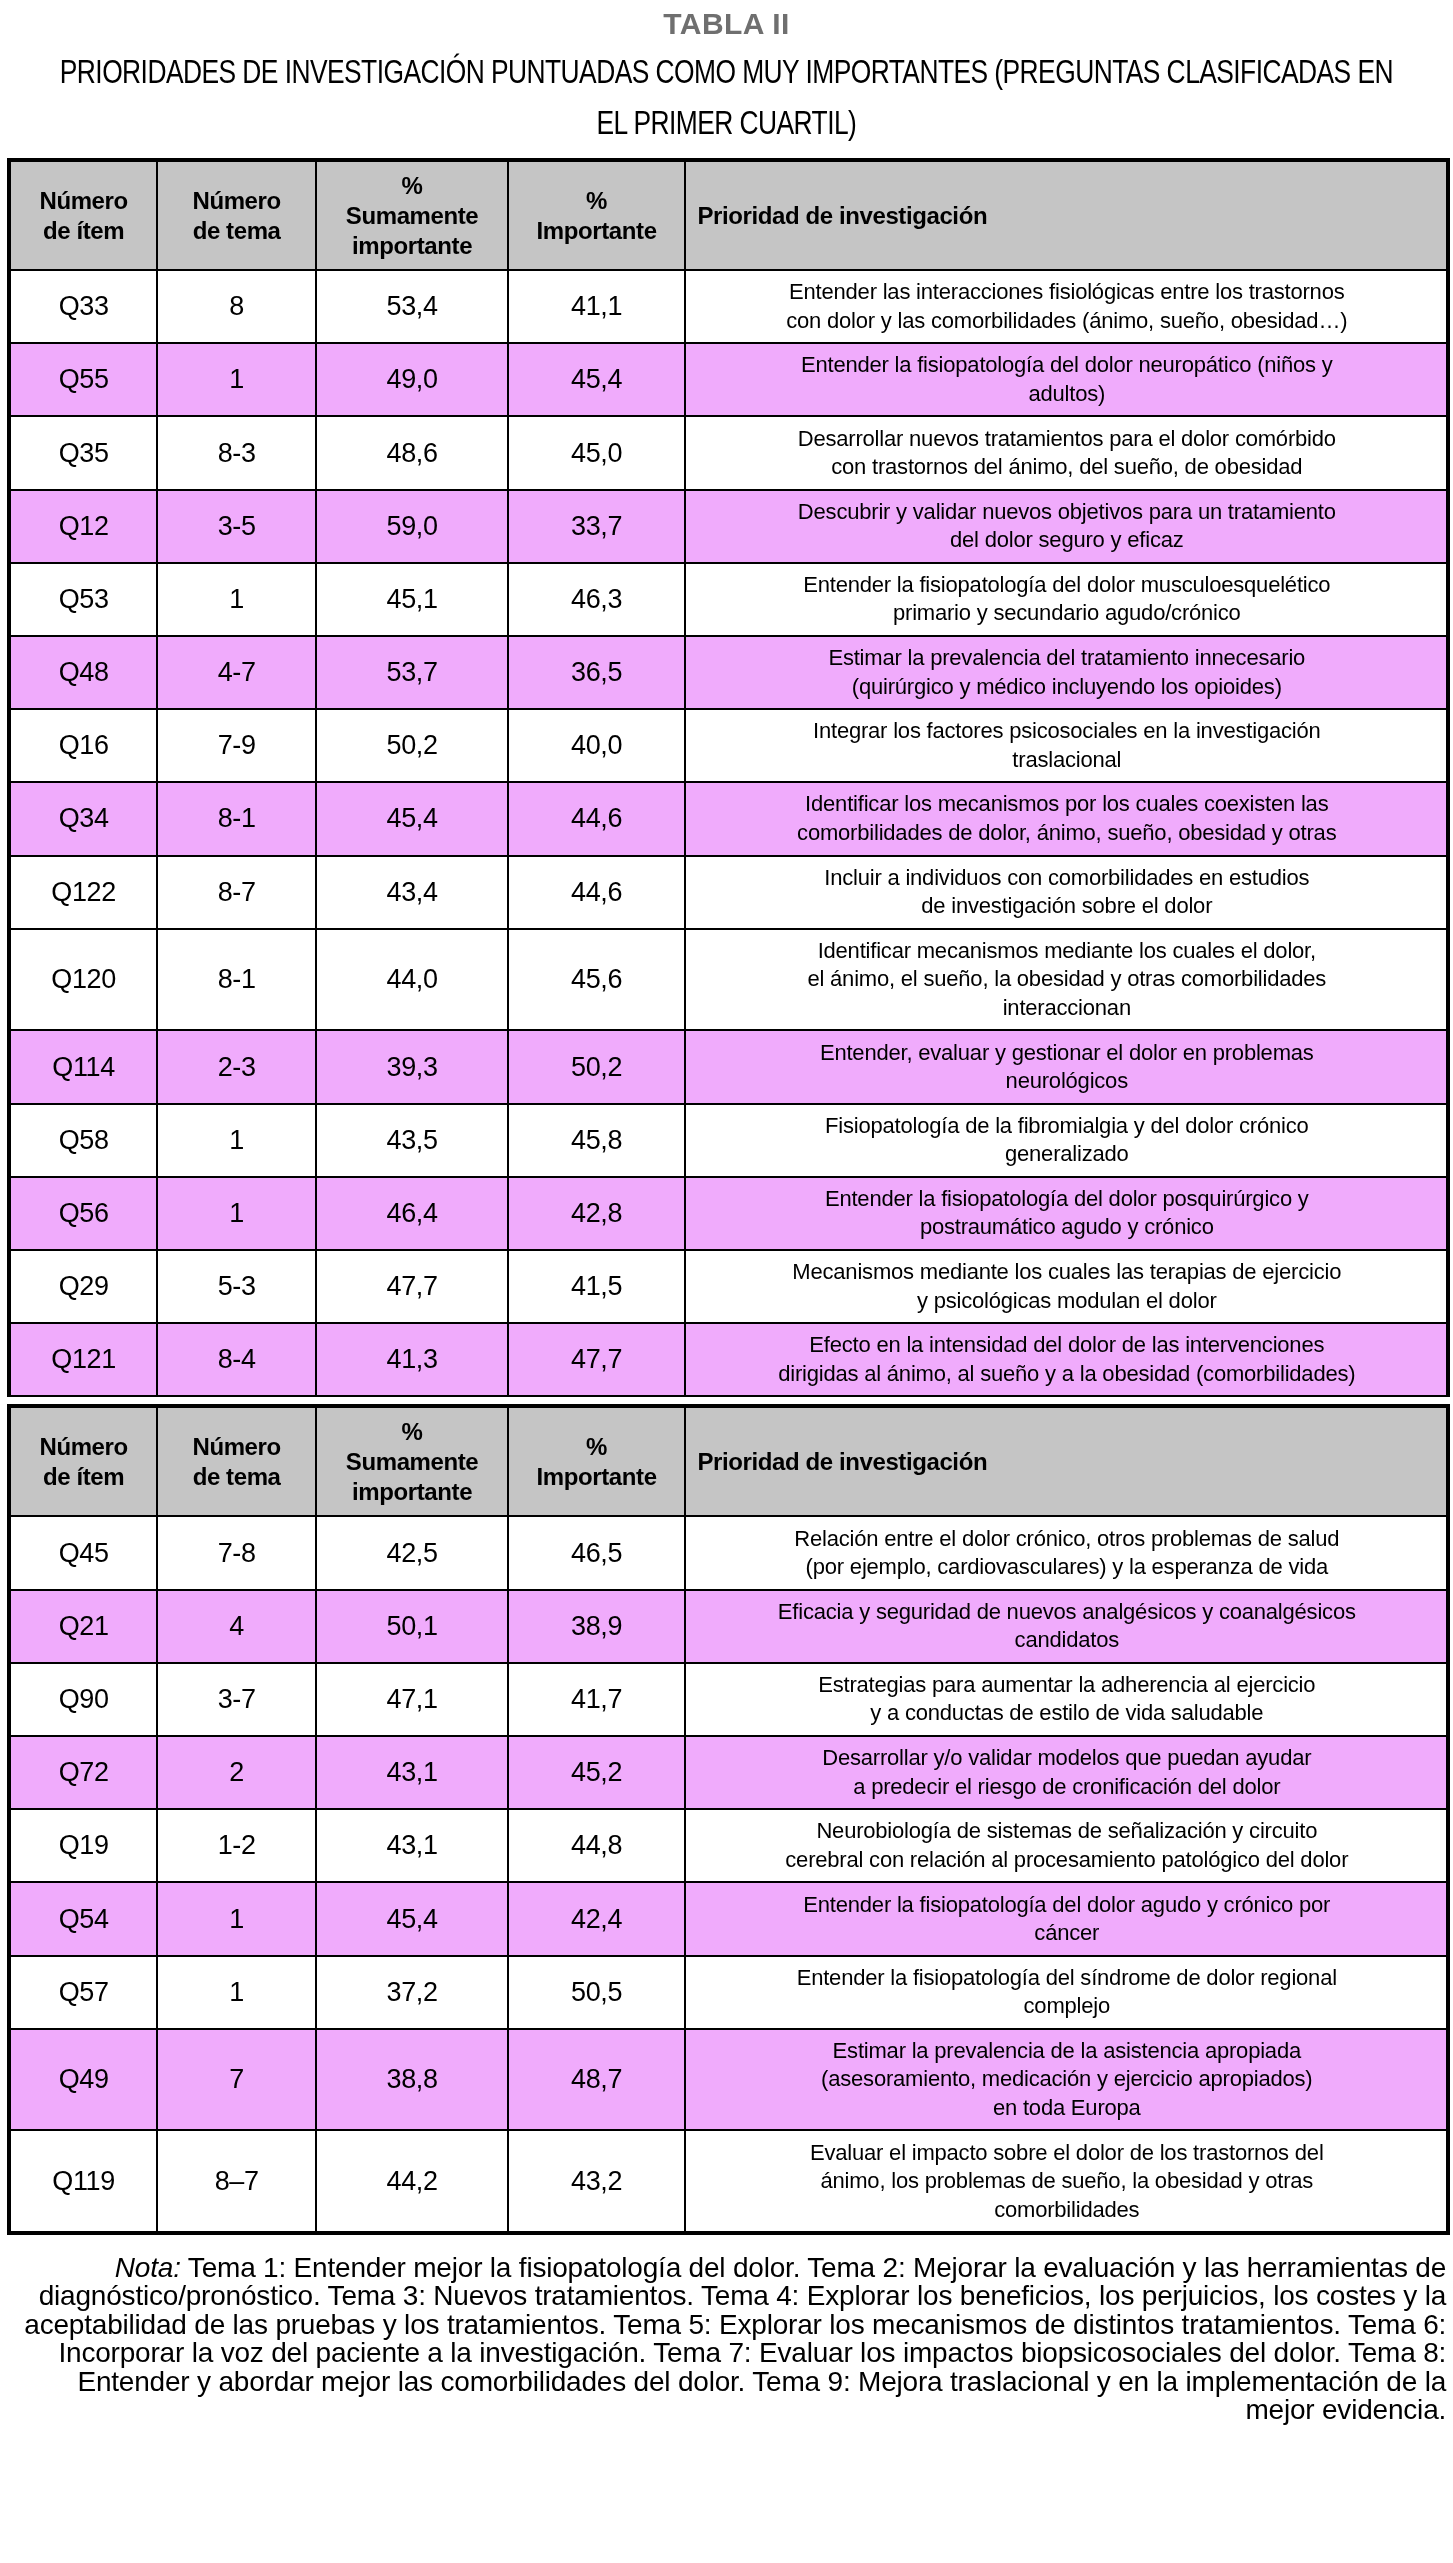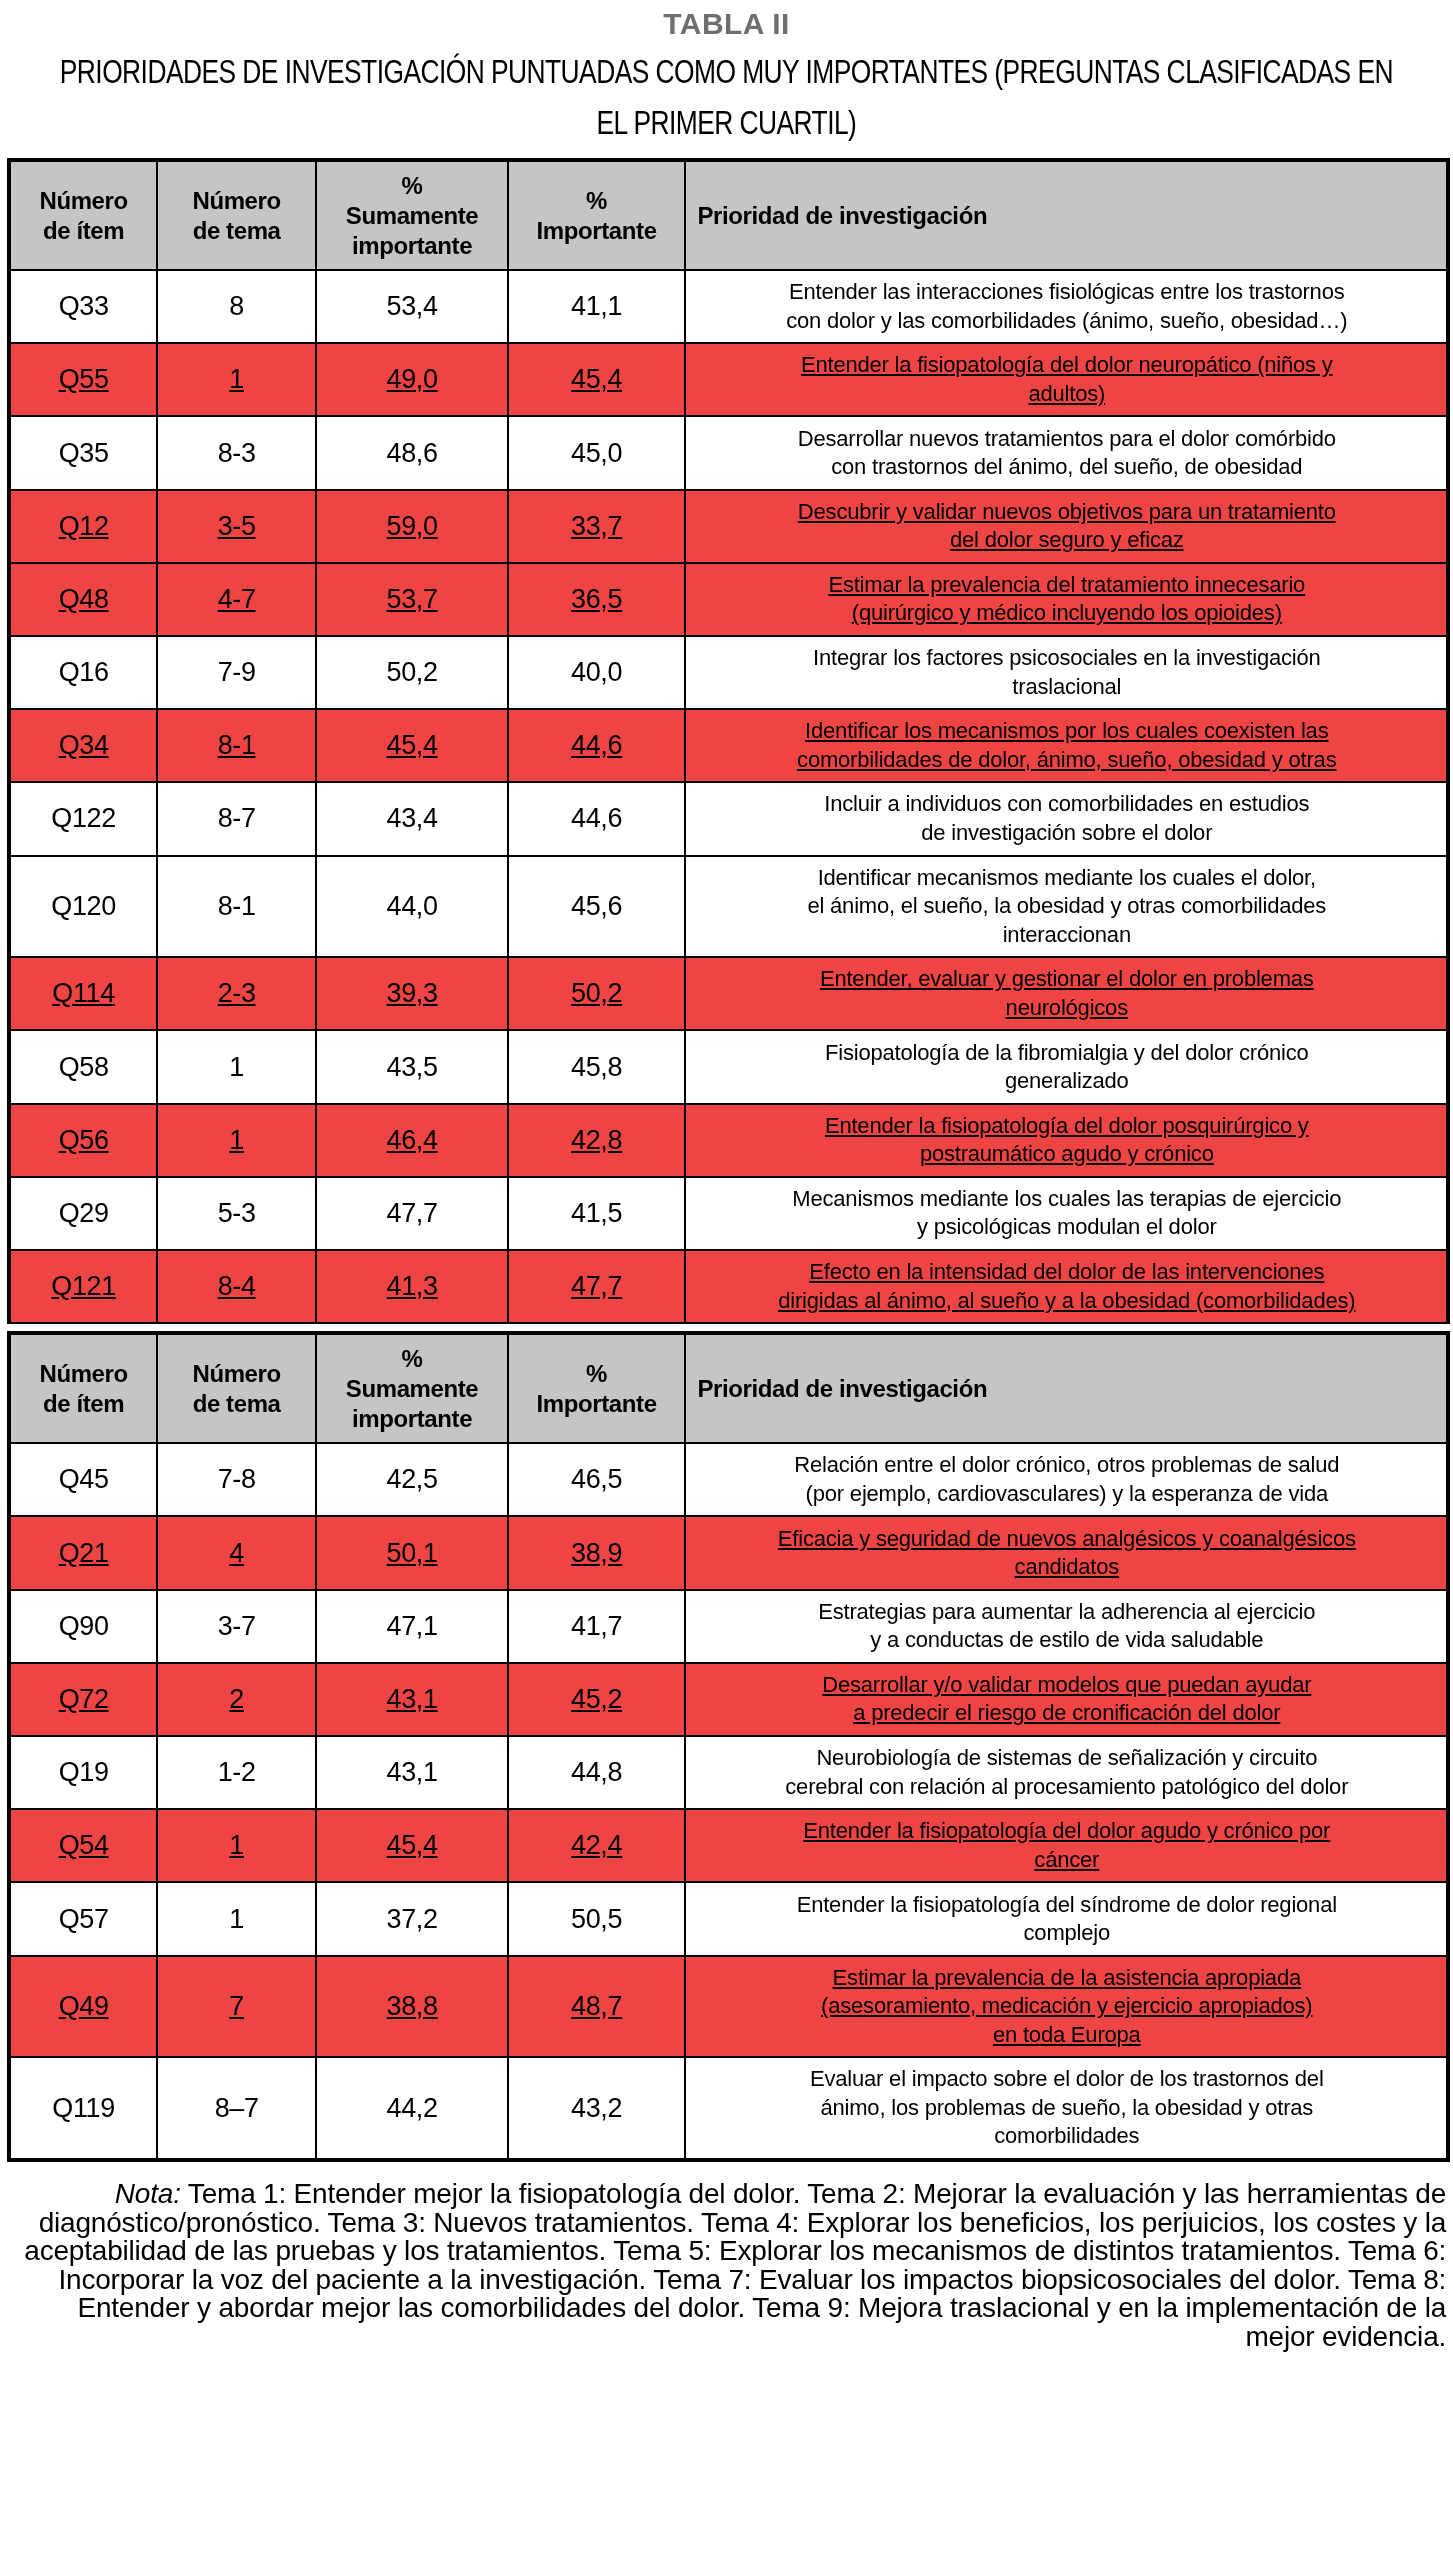--- a/index.html
+++ b/index.html
@@ -85,22 +85,21 @@
   }
   td.desc {
     text-align: center;
     font-size: 22px;
     line-height: 28.5px;
     padding: 7.1px 10px 7.1px 11.4px;
     white-space: pre-line;
     letter-spacing: -0.2px;
   }
   tr.alt td {
-    background: #ef4444;
-    text-decoration: underline;
+    background: #f0abfc;
   }
   .note {
     margin: 18.5px 0 0 0;
     font-size: 28px;
     line-height: 28.5px;
     letter-spacing: -0.2px;
     text-align: right;
   }
   .note em {
     font-style: italic;
@@ -164,20 +163,28 @@
 con trastornos del ánimo, del sueño, de obesidad</td>
         </tr>
         <tr class="alt">
           <td class="num">Q12</td>
           <td class="num">3-5</td>
           <td class="num">59,0</td>
           <td class="num">33,7</td>
           <td class="desc">Descubrir y validar nuevos objetivos para un tratamiento
 del dolor seguro y eficaz</td>
         </tr>
+        <tr>
+          <td class="num">Q53</td>
+          <td class="num">1</td>
+          <td class="num">45,1</td>
+          <td class="num">46,3</td>
+          <td class="desc">Entender la fisiopatología del dolor musculoesquelético
+primario y secundario agudo/crónico</td>
+        </tr>
         <tr class="alt">
           <td class="num">Q48</td>
           <td class="num">4-7</td>
           <td class="num">53,7</td>
           <td class="num">36,5</td>
           <td class="desc">Estimar la prevalencia del tratamiento innecesario
 (quirúrgico y médico incluyendo los opioides)</td>
         </tr>
         <tr>
           <td class="num">Q16</td>

